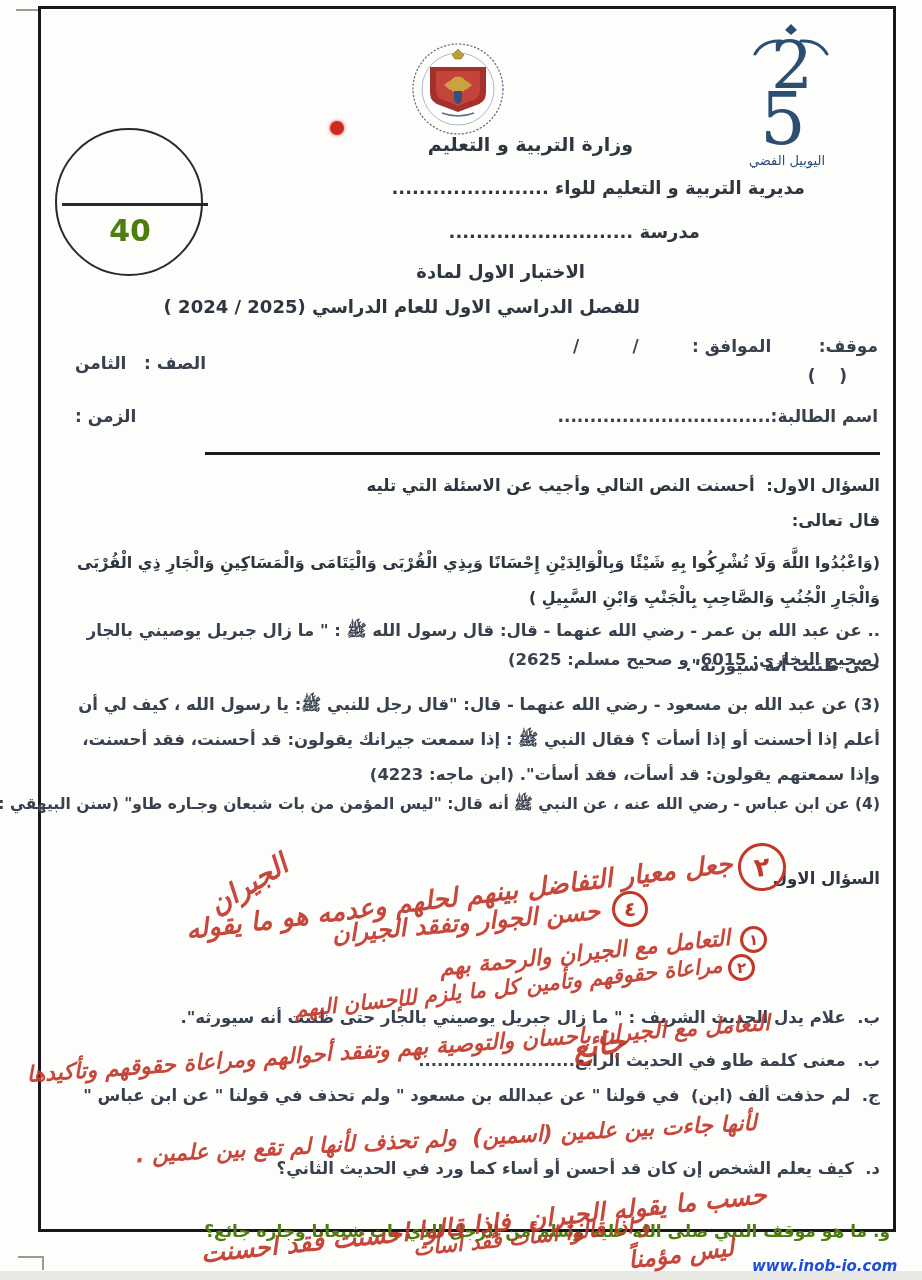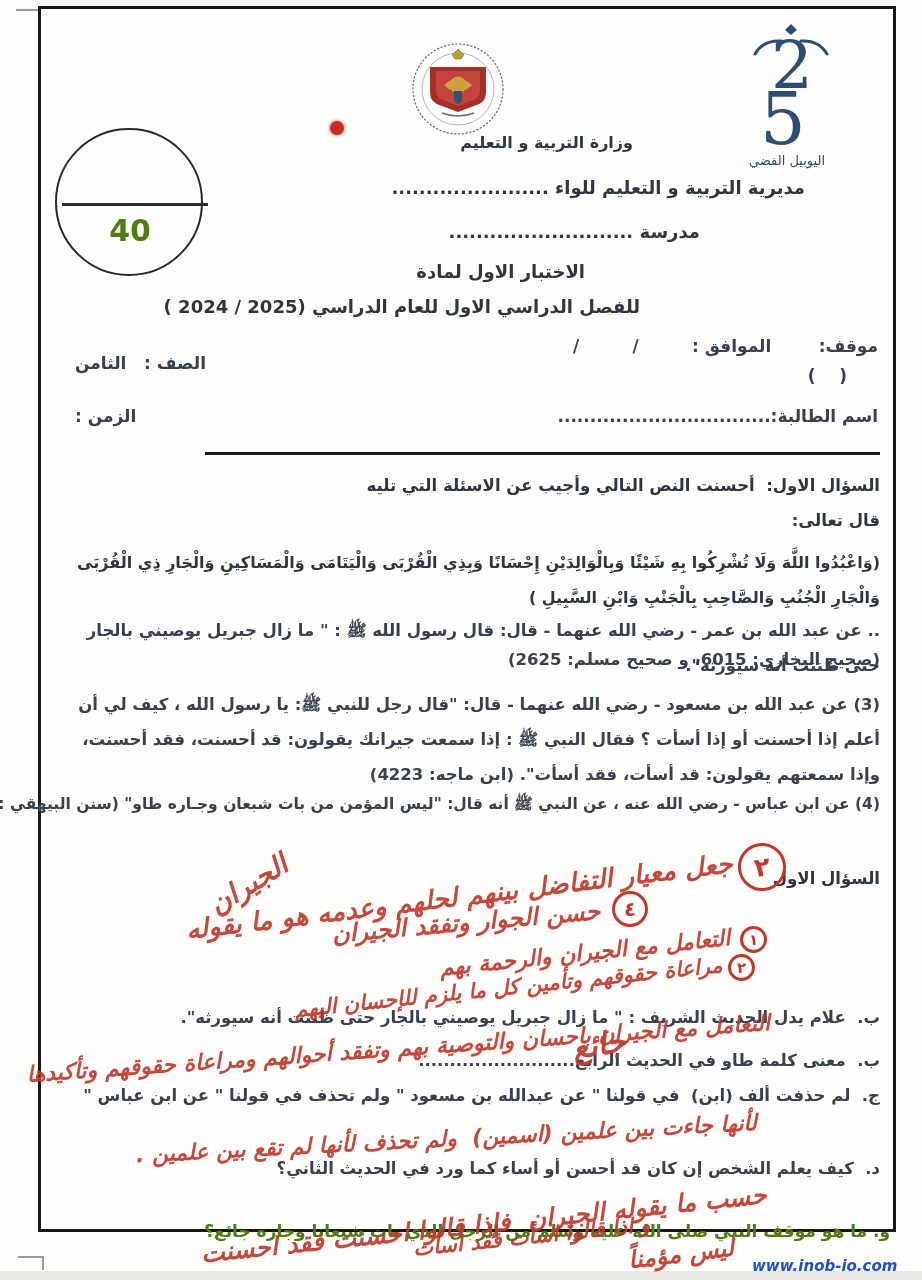--- a/index.html
+++ b/index.html
@@ -76,21 +76,21 @@
 
   <svg style="position:absolute; left:733px; top:22px;" width="112" height="150" viewBox="0 0 112 150">
     <path d="M52 8 l6 -6 6 6 -6 5 z" fill="#2d4e73"></path>
     <path d="M22 32 q8 -14 26 -13" stroke="#2d4e73" fill="none" stroke-width="3" stroke-linecap="round"></path>
     <path d="M94 32 q-8 -14 -26 -13" stroke="#2d4e73" fill="none" stroke-width="3" stroke-linecap="round"></path>
     <text x="59" y="66" font-size="66" fill="#2d4e73" font-family="DejaVu Serif, serif" text-anchor="middle">2</text>
     <text x="50" y="122" font-size="72" fill="#2d4e73" font-family="DejaVu Serif, serif" text-anchor="middle">5</text>
     <text x="54" y="143" font-size="13" fill="#2d4e73" font-family="DejaVu Sans, sans-serif" text-anchor="middle">اليوبيل الفضي</text>
   </svg>
 
-  <div class="t bold" style="top:133px; right:289px; font-size:16px;">وزارة التربية و التعليم</div>
+  <div class="t bold" style="top:133px; right:289px; font-size:19px;">وزارة التربية و التعليم</div>
   <div class="t bold" style="top:177px; right:117px; font-size:18px;">مديرية التربية و التعليم للواء .......................</div>
   <div class="t bold" style="top:221px; right:222px; font-size:18px;">مدرسة ...........................</div>
   <div class="t bold" style="top:261px; right:337px; font-size:18px;">الاختبار الاول لمادة</div>
   <div class="t bold" style="top:296px; right:282px; font-size:18px;">للفصل الدراسي الاول للعام الدراسي (2025 / 2024 )</div>
 
   <div class="t" style="top:336px; right:44px; font-size:17px;">موقف:        الموافق :         /         /</div>
   <div class="t" style="top:336px; left:75px; font-size:17px;margin-top:17px;">الصف :   الثامن</div>
   <div class="t" style="top:366px; right:75px; font-size:17px;">(    )</div>
   <div class="t" style="top:406px; right:44px; font-size:17px;">اسم الطالبة:.................................</div>
   <div class="t" style="top:406px; left:75px; font-size:17px;">الزمن :</div>

